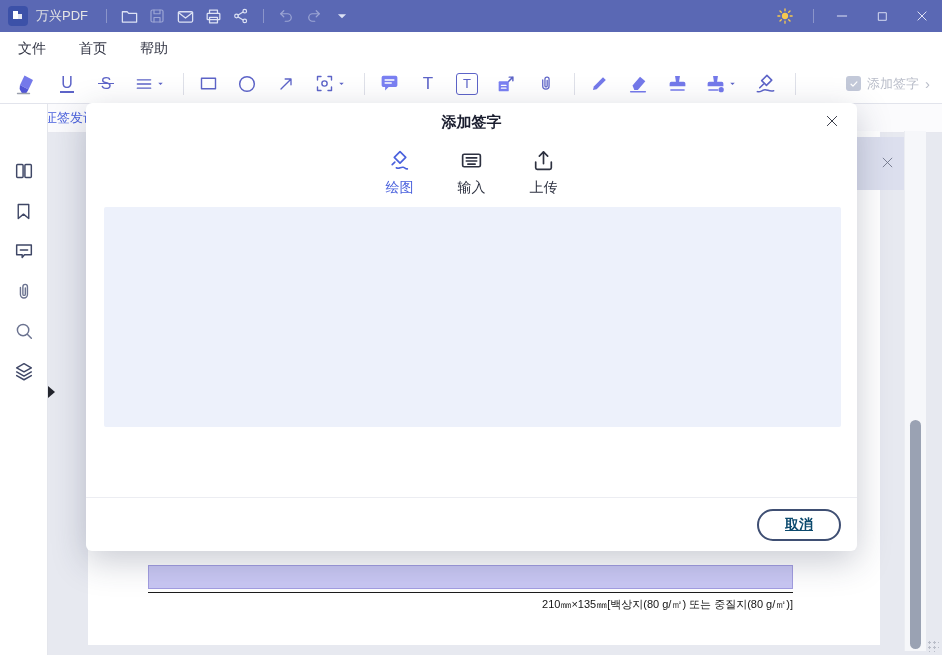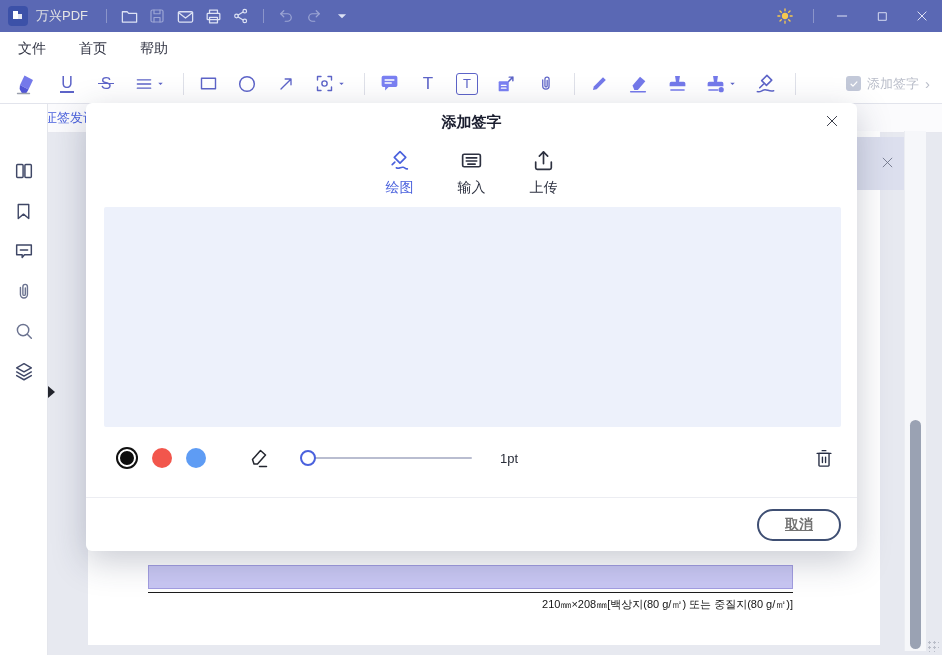--- a/index.html
+++ b/index.html
@@ -106,21 +106,21 @@
   .slider { position:relative; width:170px; height:16px; margin-left:30px; }
   .slider .track { position:absolute; left:0; right:0; top:7px; height:2px; background:#b9bdd0; border-radius:2px; }
   .slider .thumb { position:absolute; left:-2px; top:0; width:16px; height:16px; border-radius:50%;
     background:#fff; border:2.5px solid #4a61dd; }
   .pt-label { margin-left:28px; font-size:13px; color:#2a2e3a; }
   .ctl-trash { margin-left:auto; width:24px; height:24px; color:#272e44; display:flex; align-items:center; justify-content:center; }
   .dlg-footer { position:absolute; left:0; right:0; bottom:0; height:54px; border-top:1px solid #ecedf2;
     display:flex; align-items:center; justify-content:flex-end; gap:10px; padding-right:16px; }
   .btn { height:32px; border-radius:16px; font-size:14px; font-weight:bold;
     display:flex; align-items:center; justify-content:center; font-family:inherit; }
-  .btn-cancel { width:84px; background:#fff; border:2px solid #3f4f73; color:#737373;text-decoration:underline; }
+  .btn-cancel { width:84px; background:#fff; border:2px solid #3f4f73; color:#0c4a6e;text-decoration:underline; }
   .btn-confirm { width:88px; background:#c6ccd8; border:none; color:#ffffff; }
 </style>
 </head>
 <body>
 
 <div class="titlebar">
   <div class="tb-logo">
     <svg width="14" height="14" viewBox="0 0 14 14">
         <rect x="2" y="2" width="5" height="8" fill="#fff"></rect>
         <rect x="7" y="5" width="4" height="5" fill="#fff" opacity=".85"></rect>
@@ -349,21 +349,21 @@
 <div class="banner">
   <div class="banner-close">
     <svg class="st" width="15" height="15" viewBox="0 0 24 24" style="stroke-width:1.4;">
         <path d="M5 5l14 14M19 5L5 19"></path>
       </svg>
   </div>
 </div>
 
 <div class="field-bar"></div>
 <div class="field-rule"></div>
-<div class="field-note">210㎜×208㎜[백상지(80 g/㎡) 또는 중질지(80 g/㎡)]</div>
+<div class="field-note">210㎜×135㎜[백상지(80 g/㎡) 또는 중질지(80 g/㎡)]</div>
 
 <div class="sidebar">
   <div class="sb-ic">
     <svg class="st" width="22" height="22" viewBox="0 0 24 24">
         <rect x="4" y="5" width="7" height="14" rx="1"></rect>
         <rect x="13" y="5" width="7" height="14" rx="1"></rect>
       </svg>
   </div>
   <div class="sb-ic">
     <svg class="st" width="21" height="21" viewBox="0 0 24 24">
@@ -436,40 +436,17 @@
             <path d="M12 15V4"></path>
             <path d="M8 7.8L12 3.8l4 4"></path>
           </svg>
       </span>
       <span class="tlabel">上传</span>
     </div>
   </div>
 
   <div class="canvas"></div>
 
-  <div class="controls">
-    <div class="swatch black"></div>
-    <div class="swatch red" style="background:#f2564c;"></div>
-    <div class="swatch blue" style="background:#5e9cf4;"></div>
-    <div class="ctl-eraser">
-      <svg class="st" width="24" height="24" viewBox="0 0 24 24" style="stroke-width:1.5;">
-          <path d="M5.5 13.5L13.5 4.5l5 4.5-8 9h-3.5z"></path>
-          <path d="M12.5 20.5h7"></path>
-        </svg>
-    </div>
-    <div class="slider">
-      <div class="track"></div>
-      <div class="thumb"></div>
-    </div>
-    <span class="pt-label">1pt</span>
-    <div class="ctl-trash">
-      <svg class="st" width="22" height="22" viewBox="0 0 24 24" style="stroke-width:1.5;">
-          <path d="M4.5 7h15M10 4h4"></path>
-          <path d="M6.5 7h11V20a.8.8 0 01-.8.8H7.3a.8.8 0 01-.8-.8z"></path>
-          <path d="M10.3 11v6M13.7 11v6"></path>
-        </svg>
-    </div>
-  </div>
 
   <div class="dlg-footer">
     <button class="btn btn-cancel">取消</button>
   </div>
 </div>
 
 </body></html>

